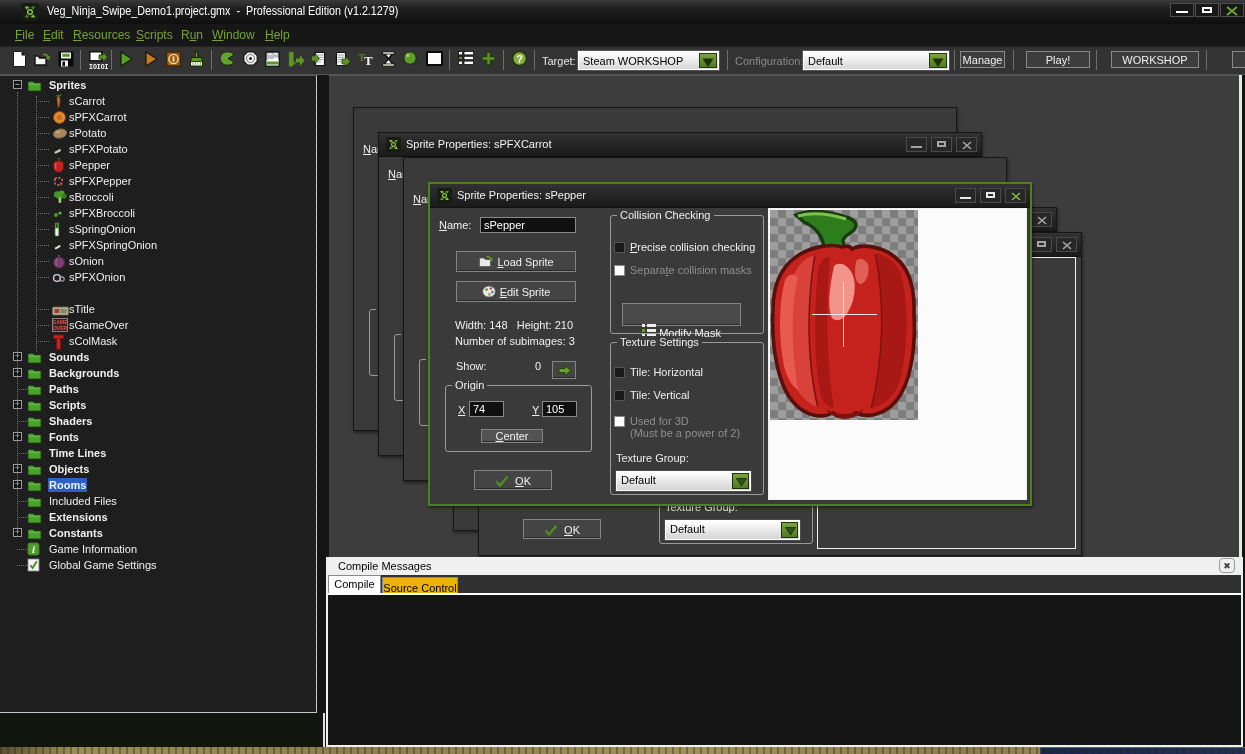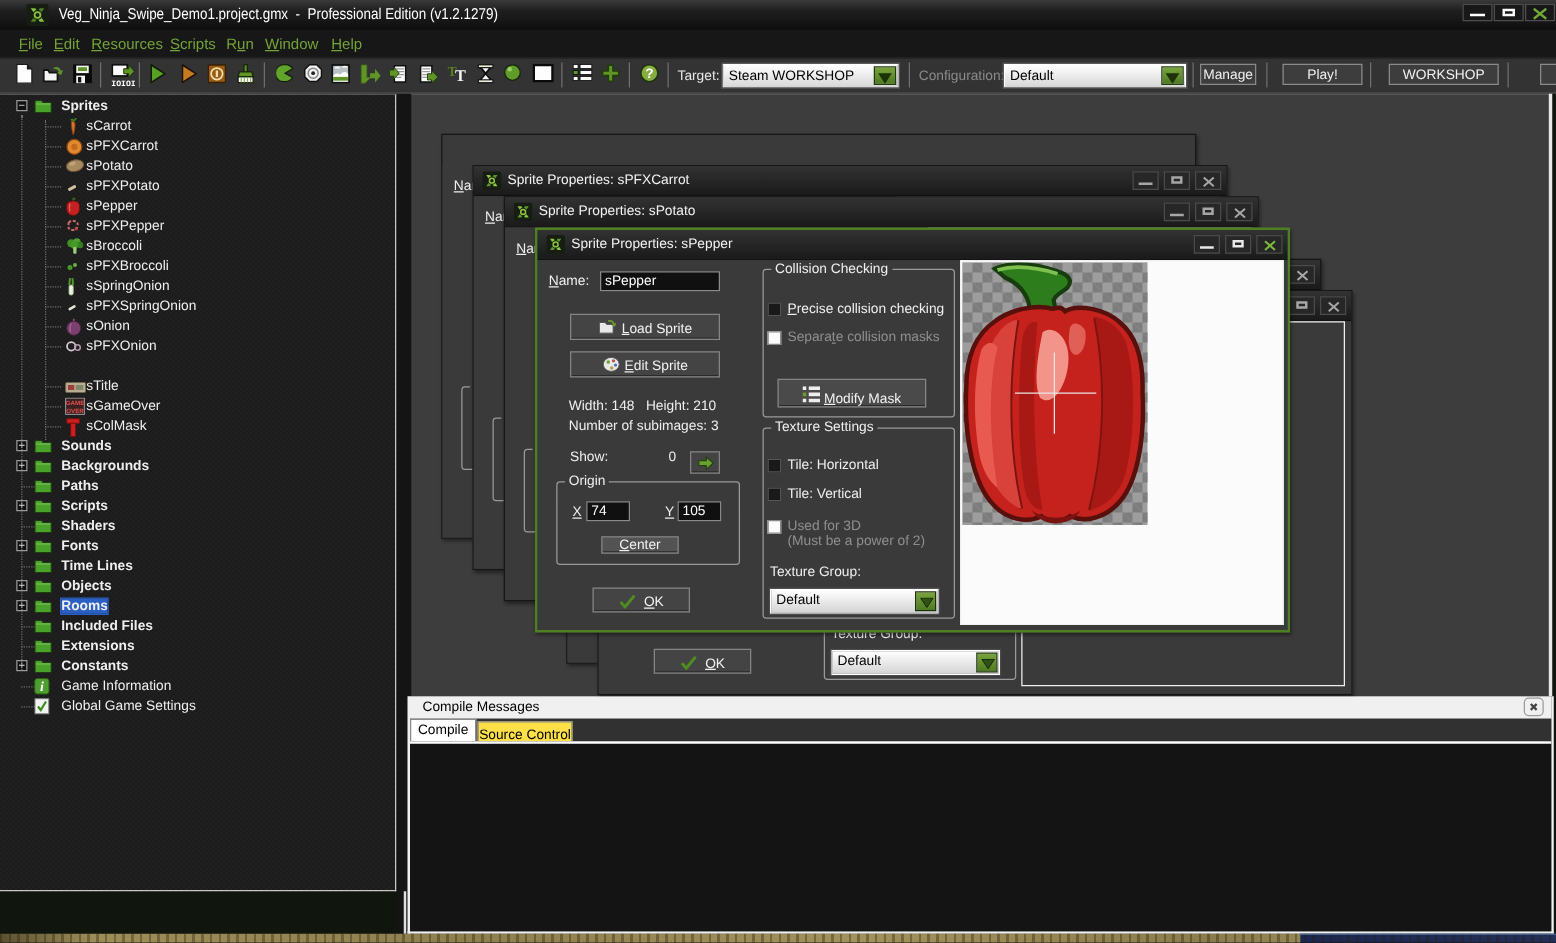--- a/index.html
+++ b/index.html
@@ -426,21 +426,21 @@
             <path d="M1.6,5.2 L13.4,5.2" stroke="#7cc25a" stroke-width="0.9"></path>
           </svg></span>
         <span class="tlbl" style="left:49px;font-weight:bold;"><span class="sel">Rooms</span></span>
       </div>
 <div class="trow" style="top:418px">
         <span class="hdot" style="left:17px;width:11px"></span>
         <span class="tico" style="left:27px"><svg width="15" height="13" viewBox="0 0 15 13">
             <path d="M1,3.2 L1,11.4 Q1,12 1.8,12 L13.2,12 Q14,12 14,11.4 L14,4.6 Q14,4 13.2,4 L7.4,4 L6.2,2.4 L1.9,2.4 Q1,2.4 1,3.2 Z" fill="#4aa22c" stroke="#1e3c10" stroke-width="0.9"></path>
             <path d="M1.6,5.2 L13.4,5.2" stroke="#7cc25a" stroke-width="0.9"></path>
           </svg></span>
-        <span class="tlbl" style="left:49px;font-weight:bold;">Included Files</span>
+        <span class="tlbl" style="left:49px;font-weight:normal;">Included Files</span>
       </div>
 <div class="trow" style="top:434px">
         <span class="hdot" style="left:17px;width:11px"></span>
         <span class="tico" style="left:27px"><svg width="15" height="13" viewBox="0 0 15 13">
             <path d="M1,3.2 L1,11.4 Q1,12 1.8,12 L13.2,12 Q14,12 14,11.4 L14,4.6 Q14,4 13.2,4 L7.4,4 L6.2,2.4 L1.9,2.4 Q1,2.4 1,3.2 Z" fill="#4aa22c" stroke="#1e3c10" stroke-width="0.9"></path>
             <path d="M1.6,5.2 L13.4,5.2" stroke="#7cc25a" stroke-width="0.9"></path>
           </svg></span>
         <span class="tlbl" style="left:49px;font-weight:bold;">Extensions</span>
       </div>
 <div class="trow" style="top:450px">
@@ -630,41 +630,20 @@
  <span class="dlbl" style="left:200px;top:243px">(Must be a power of 2)</span>
  <span class="lbl" style="left:186px;top:268px">Texture Group:</span>
  <span class="dd" style="left:186px;top:287px;width:135px;height:20px">Default<span class="ddb">
             <svg width="11" height="9" viewBox="0 0 11 9" style="position:absolute;left:3px;top:4px">
               <path d="M0.5,0.5 L10.5,0.5 L5.5,8 Z" fill="#2f5214" stroke="#16290a" stroke-width="0.8"></path>
             </svg>
           </span></span>
  <div class="prev" style="background:#3a3a3a"></div>
 </div>
 <div class="win" style="left:74px;top:81px;z-index:3">
- <div class="wtb">
-          <svg class="wgm" viewBox="0 0 20 20" style="width:15px;height:15px;position:absolute;left:7px;top:4px">
-<rect x="0" y="0" width="20" height="20" rx="3" fill="#181d14"></rect>
-<path d="M4,4 L8,4 L16,16 L12,16 Z" fill="#8dc63f"></path>
-<path d="M16,4 L12,4 L4,16 L8,16 Z" fill="#5e9732"></path>
-<circle cx="10" cy="10" r="4.4" fill="#181d14"></circle>
-<circle cx="10" cy="10" r="2.6" fill="none" stroke="#8dc63f" stroke-width="1.6"></circle>
-</svg>
-  <span class="wtt">Sprite Properties: sPotato</span>
-  <span class="wb" style="right:54px">
-            <span style="position:absolute;left:4px;right:4px;bottom:3px;height:2px;background:#a6a6a6"></span>
-          </span>
-  <span class="wb" style="right:29px">
-            <span style="position:absolute;left:5px;top:3px;right:5px;bottom:4px;border:2px solid #a6a6a6"></span>
-          </span>
-  <span class="wb" style="right:4px">
-            <svg width="10" height="9" viewBox="0 0 10 9" style="position:absolute;left:5px;top:3px">
-              <path d="M1,1 L9,8 M9,1 L1,8" stroke="#a6a6a6" stroke-width="1.6"></path>
-            </svg>
-          </span>
- </div>
  <div class="wbd"></div>
  <span class="lbl" style="left:9px;top:35px"><u>N</u>ame:</span>
  <span class="inp" style="left:50px;top:33px;width:96px">sPotato</span>
  <span class="btn" style="left:26px;top:67px;width:120px;height:21px;padding-top:3px">
    <svg width="16" height="13" viewBox="0 0 15 13" style="vertical-align:-2px">
             <path d="M1,3 L1,11.5 L12,11.5 L12,4.5 L6.8,4.5 L5.6,3 Z" fill="#e8e8e8" stroke="#555" stroke-width="0.8"></path>
             <path d="M8,1.2 Q12,0.4 13,3.8 L14.4,3 L13.6,6.4 L10.6,5.2 L12,4.4 Q11,2 8,2.6 Z" fill="#6a9c2f"></path>
           </svg>
    <u>L</u>oad Sprite</span>
  <span class="btn" style="left:26px;top:97px;width:120px;height:21px;padding-top:3px">
@@ -975,21 +954,21 @@
             <path d="M1.5,6.5 L5,10.5 L12.5,1.5" stroke="#4e8d1f" stroke-width="2.4" fill="none"></path>
           </svg>
    &nbsp;<u>O</u>K</span>
  <span class="grp" style="left:180px;top:31px;width:154px;height:119px">
           <span class="gt">Collision Checking</span>
         </span>
  <span class="cbx" style="left:184px;top:58px"></span>
  <span class="lbl" style="left:200px;top:57px"><u>P</u>recise collision checking</span>
  <span class="cbw" style="left:184px;top:81px"></span>
  <span class="dlbl" style="left:200px;top:80px">Separa<u>t</u>e collision masks</span>
- <span class="btn" style="left:192px;top:119px;width:119px;height:23px;padding-top:5px;background:#4a4a4a"><svg width="14" height="13" viewBox="0 0 14 13">
+ <span class="btn" style="left:192px;top:119px;width:119px;height:23px;padding-top:20px;background:#4a4a4a"><svg width="14" height="13" viewBox="0 0 14 13">
             <rect x="0" y="0" width="3" height="3" fill="#eee"></rect>
             <rect x="0" y="5" width="3" height="3" fill="#6a9c2f"></rect>
             <rect x="0" y="10" width="3" height="3" fill="#eee"></rect>
             <rect x="5" y="0" width="9" height="3" fill="#eee"></rect>
             <rect x="5" y="5" width="9" height="3" fill="#eee"></rect>
             <rect x="5" y="10" width="9" height="3" fill="#eee"></rect>
           </svg> <u>M</u>odify Mask</span>
  <span class="grp" style="left:180px;top:158px;width:154px;height:153px">
           <span class="gt">Texture Settings</span>
         </span>
@@ -1030,19 +1009,19 @@
 </div>
 <div id="mdiright"></div>
 <div id="farright"></div>
 <div id="compile">
 <div id="chdr">
         <span style="position:absolute;left:10px;top:3px">Compile Messages</span>
         <span id="cclose">✖</span>
       </div>
 <div id="ctabs">
 <span class="tab" style="left:0px;top:0px;width:53px;height:18px;background:#fff;border:1px solid #8a8a8a;border-bottom:none;padding-top:2px">Compile</span>
-<span class="tab" style="left:54px;top:2px;width:76px;height:16px;background:#fde047;border:1px solid #8a8a8a;border-bottom:none;padding-top:4px">Source Control</span>
+<span class="tab" style="left:54px;top:2px;width:76px;height:16px;background:#eab308;border:1px solid #8a8a8a;border-bottom:none;padding-top:4px">Source Control</span>
 </div>
 <div id="cbody"></div>
 </div>
 <div id="logoedge" style="position:absolute;left:323px;top:713px;width:2px;height:34px;background:#e0e0e0"></div>
 <div id="strip"></div>
 <div id="striptop"></div>
 </div>
 </body></html>

